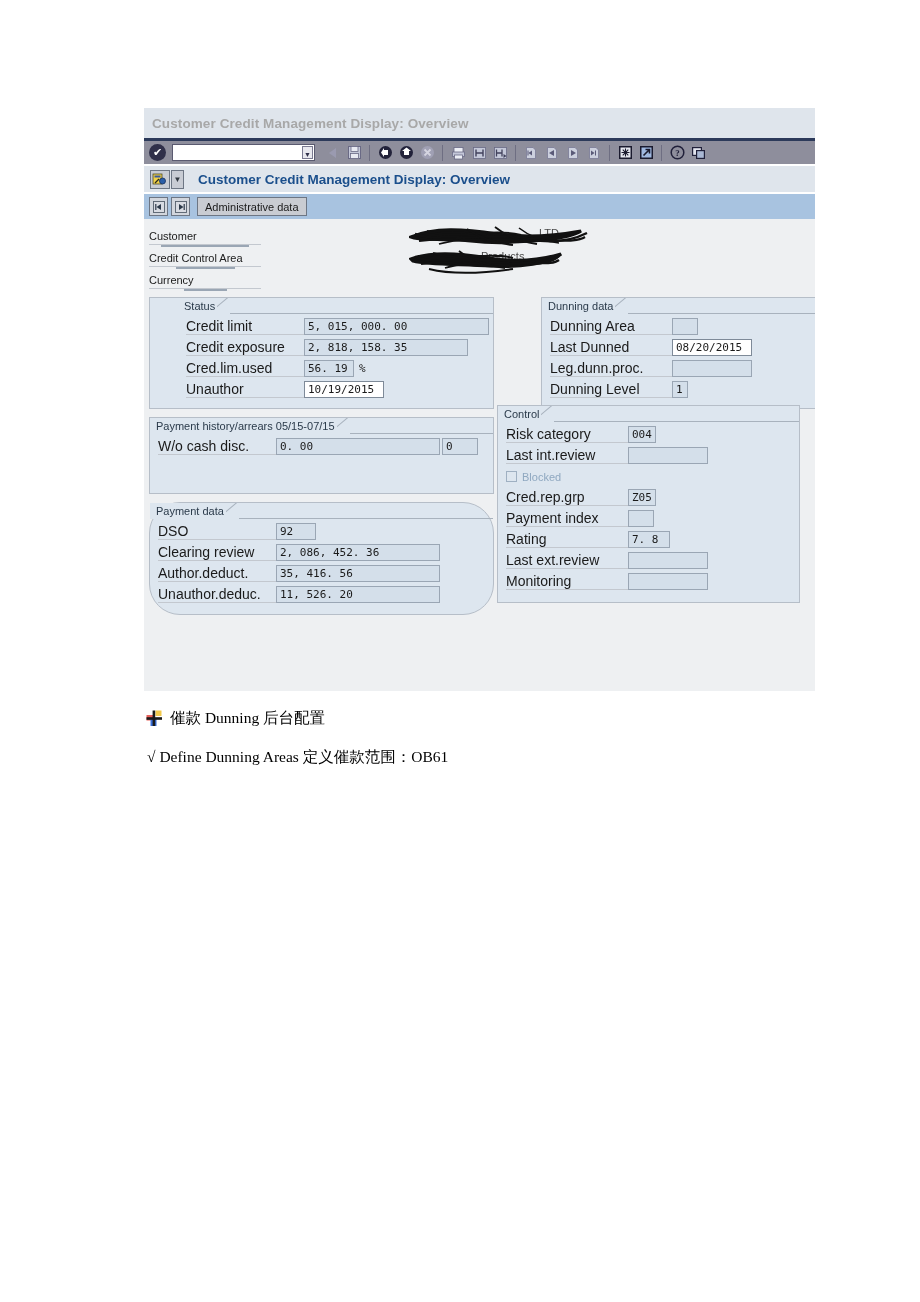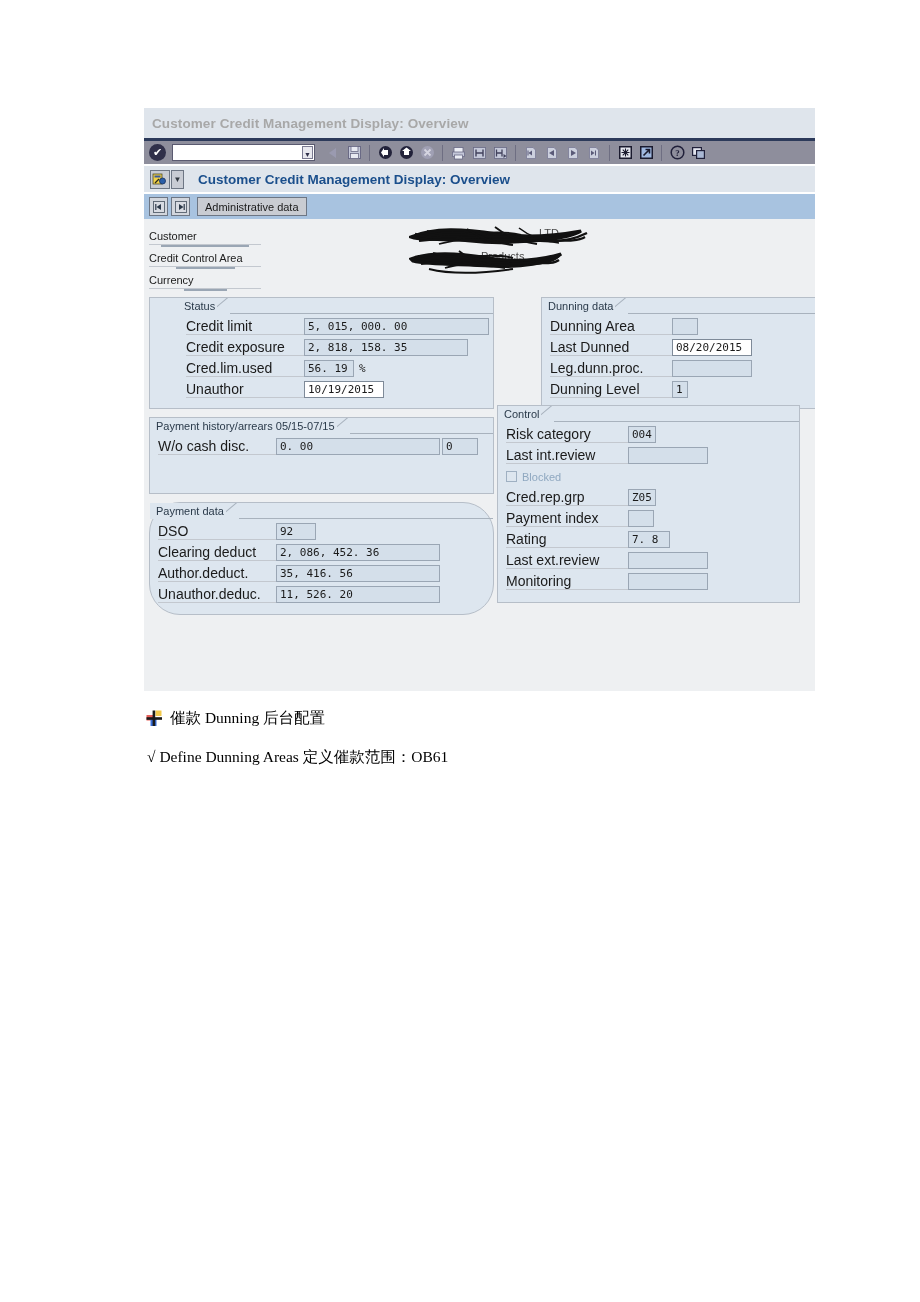--- a/index.html
+++ b/index.html
@@ -627,21 +627,21 @@
         <span class="grp-hd-label">Payment data</span>
         <span class="grp-hd-slant"></span>
         <span class="grp-hd-line"></span>
       </div>
       <div class="grp-body">
         <div class="f-row">
           <span class="f-label" style="width:118px">DSO</span>
           <span class="fld" style="width:40px">92</span>
         </div>
         <div class="f-row">
-          <span class="f-label" style="width:118px">Clearing deduct</span>
+          <span class="f-label" style="width:118px">Clearing review</span>
           <span class="fld" style="width:164px">2, 086, 452. 36</span>
         </div>
         <div class="f-row">
           <span class="f-label" style="width:118px">Author.deduct.</span>
           <span class="fld" style="width:164px">35, 416. 56</span>
         </div>
         <div class="f-row">
           <span class="f-label" style="width:118px">Unauthor.deduc.</span>
           <span class="fld" style="width:164px">11, 526. 20</span>
         </div>

